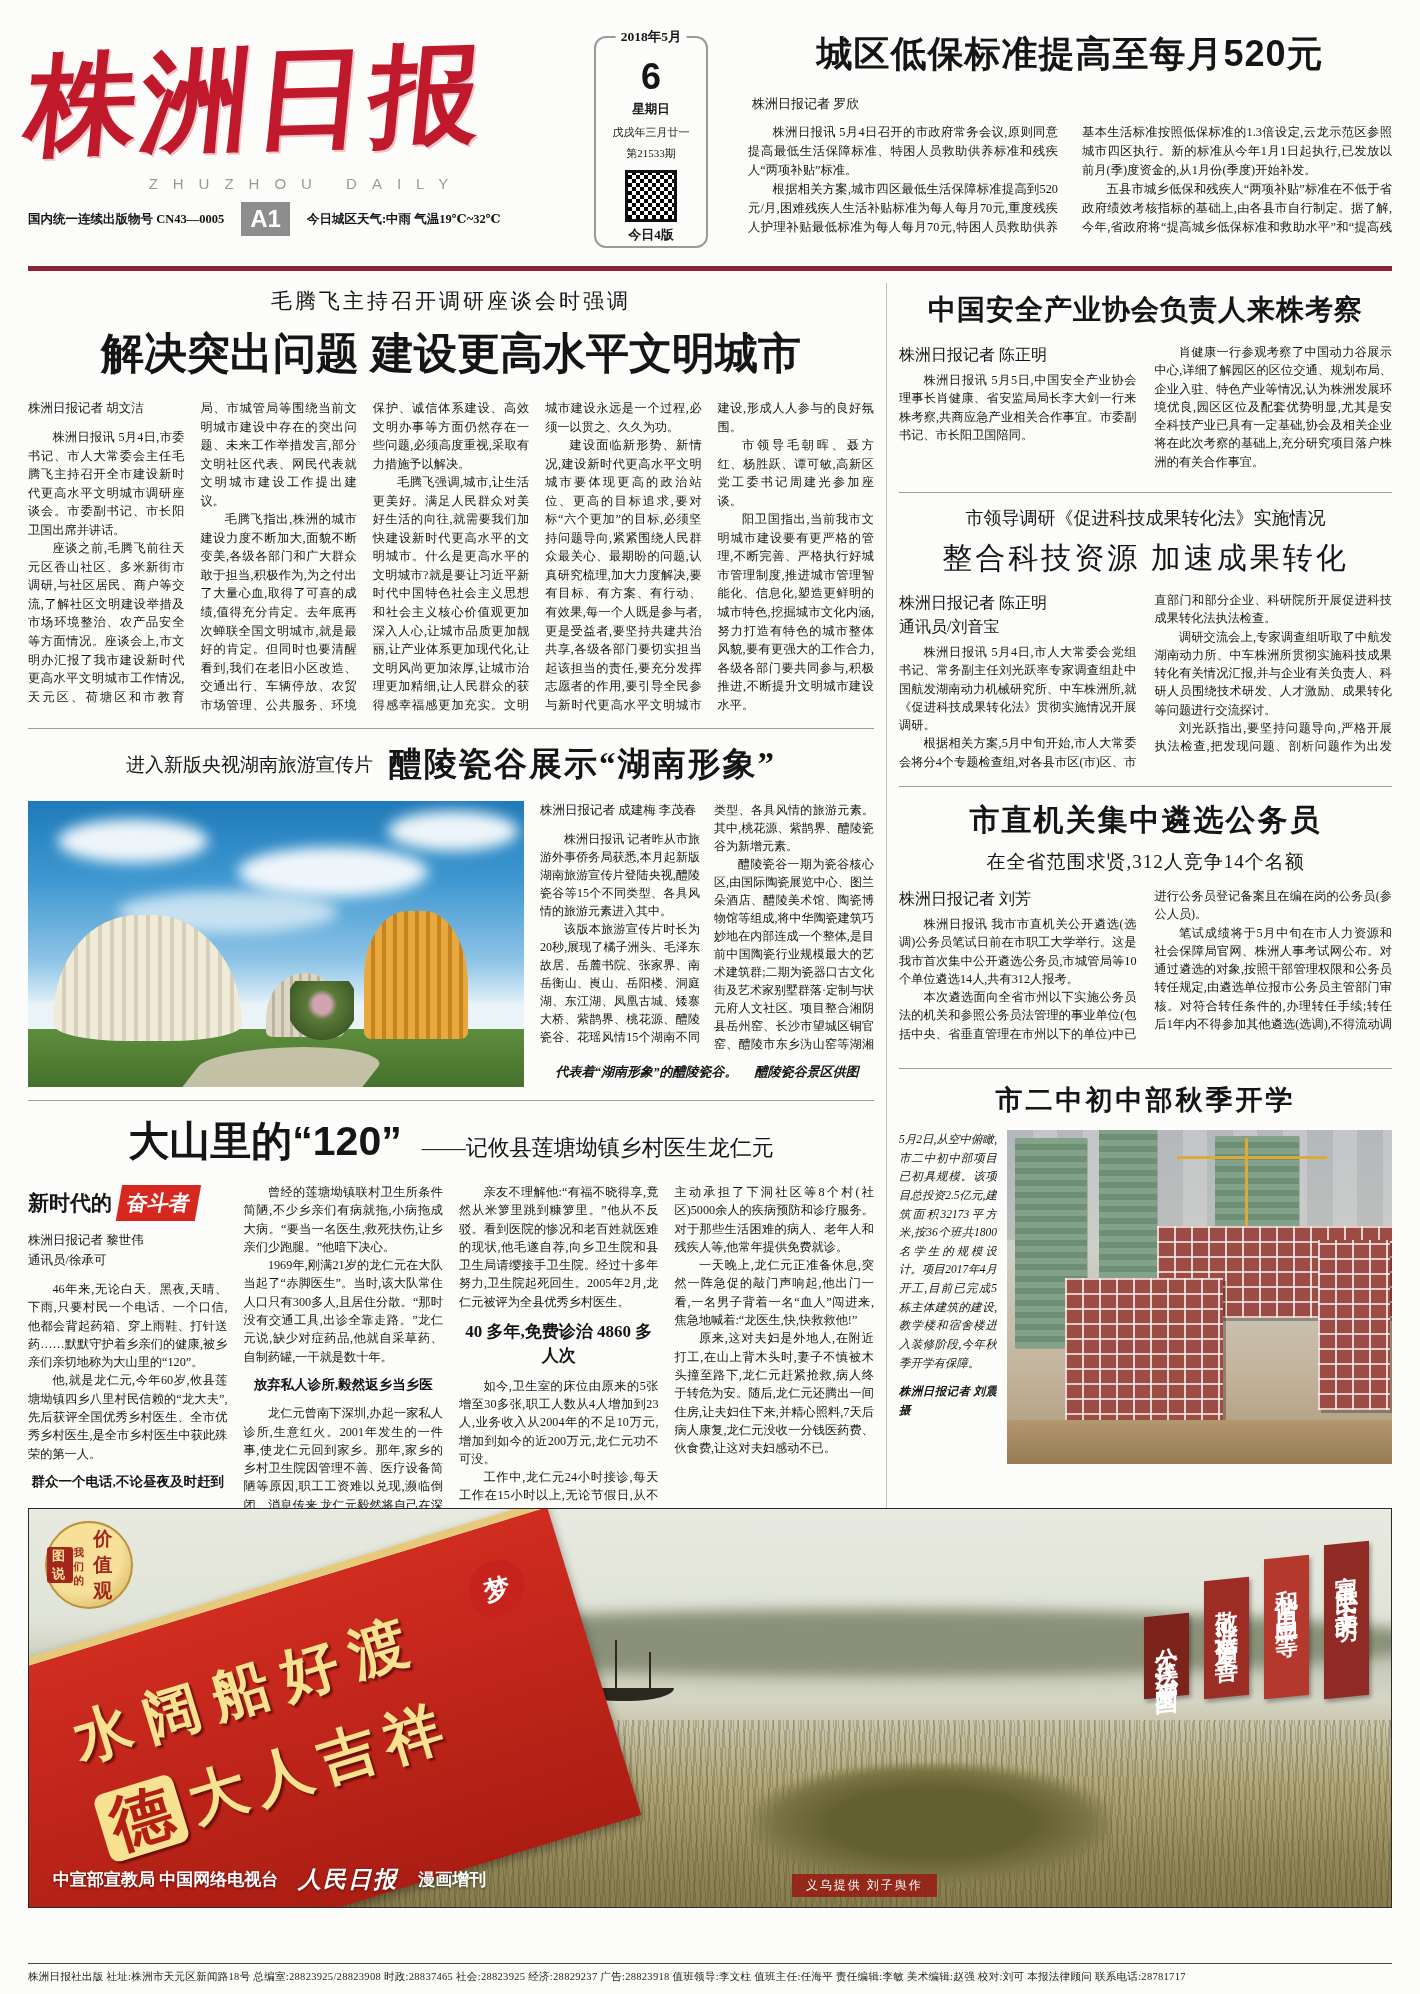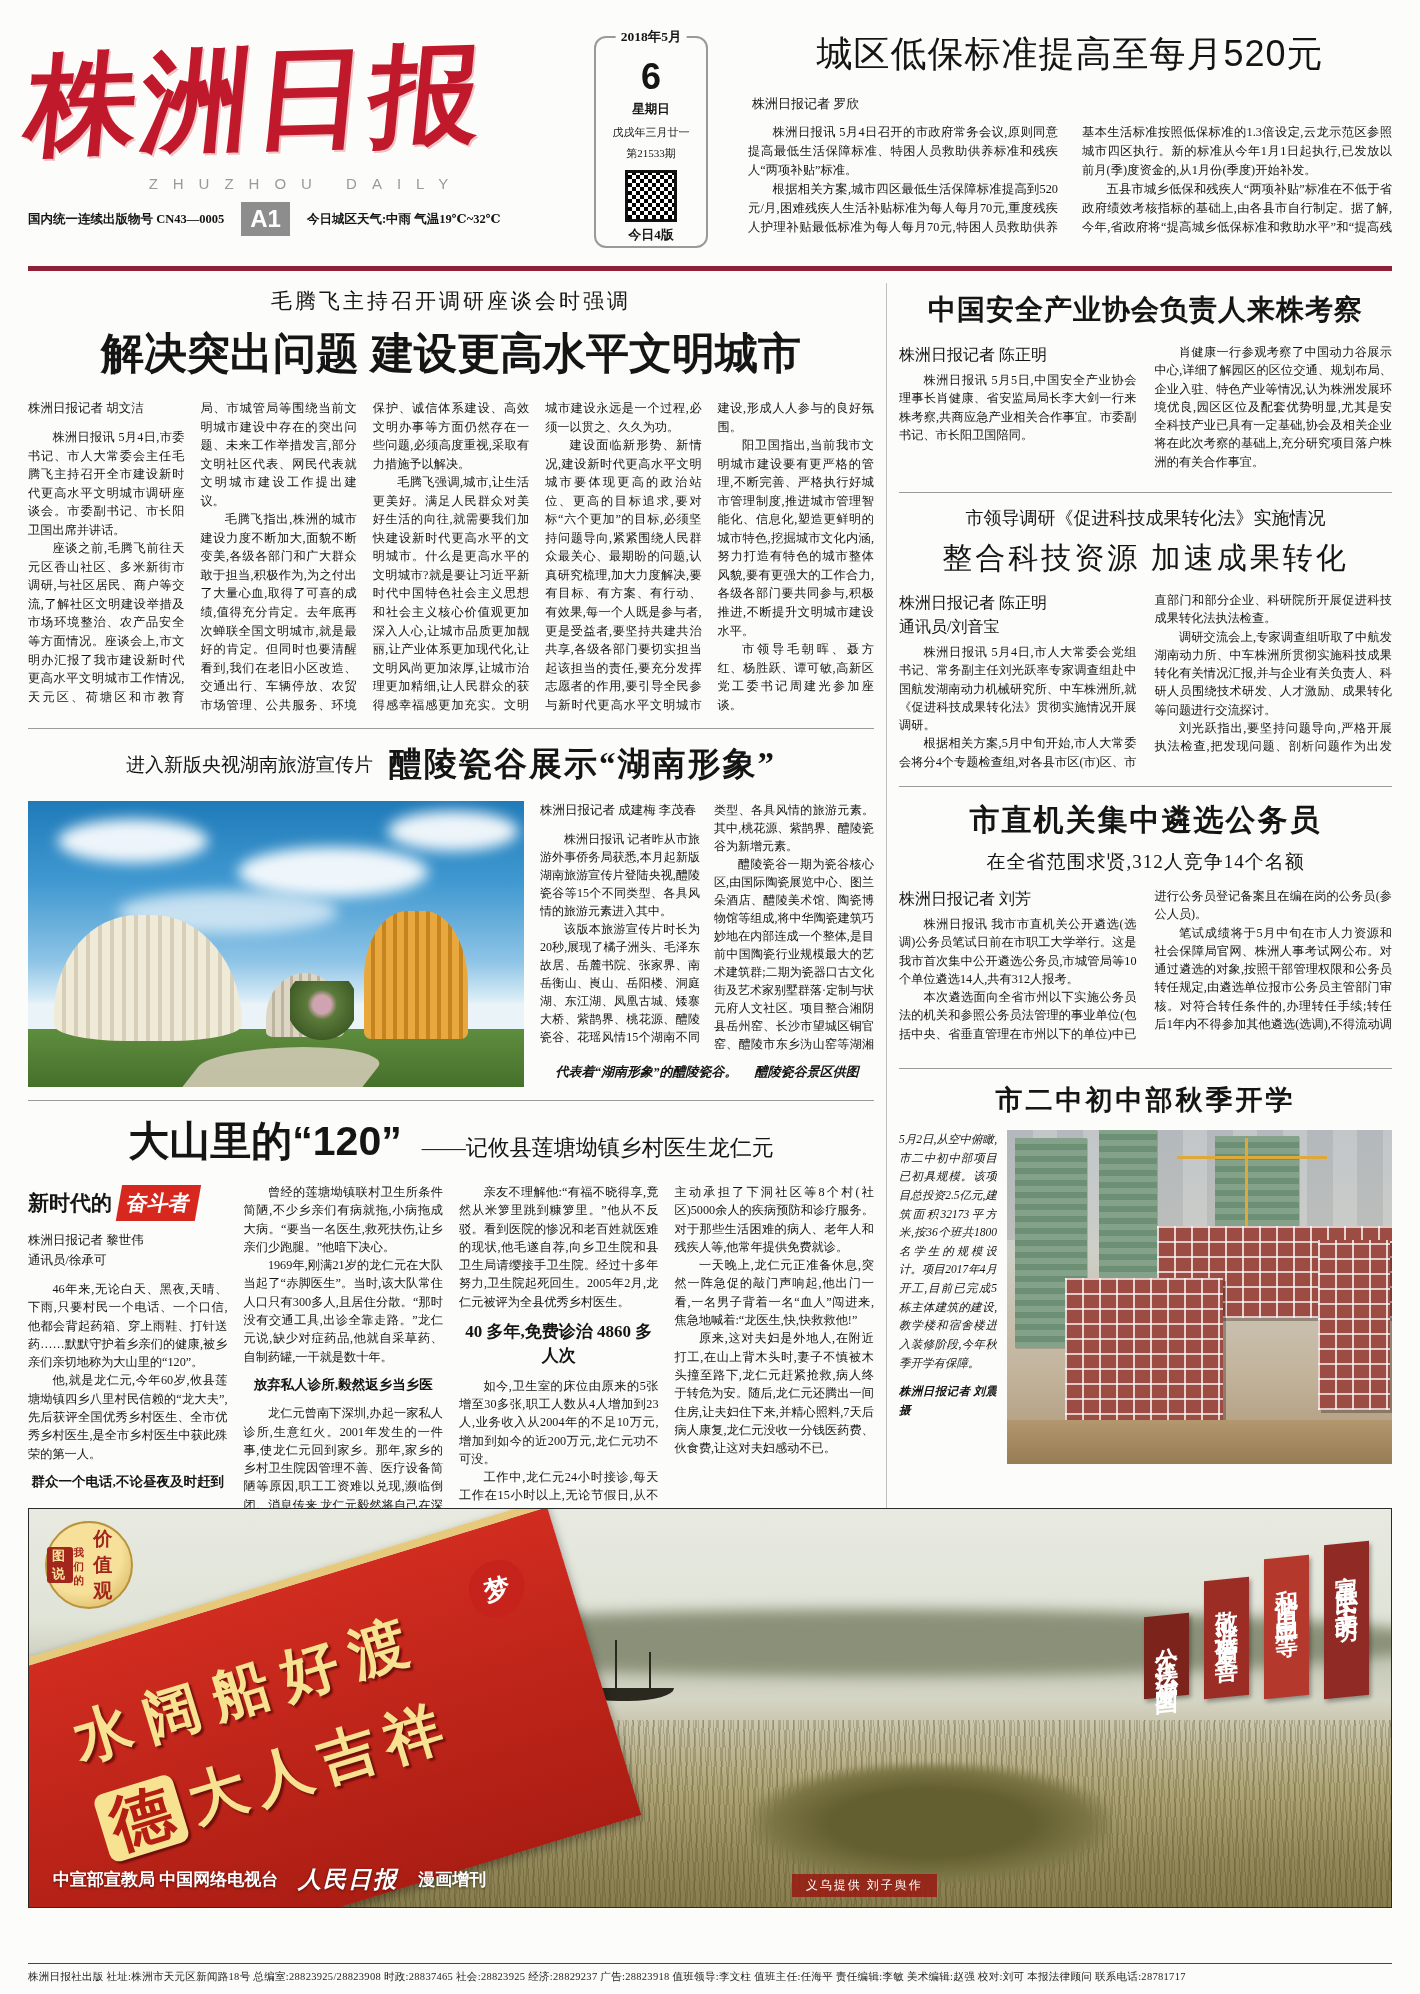--- a/index.html
+++ b/index.html
@@ -20,21 +20,21 @@
   .date-week{font-size:12.5px;font-weight:bold;margin-top:3px}
   .date-lunar{font-size:11px;margin-top:7px}
   .date-issue{font-size:11px;margin-top:6px}
   .qr{width:52px;height:52px;margin:9px auto 4px;border:3px solid #111;background:
       repeating-linear-gradient(0deg,#000 0 4px,#fff 4px 8px),
       repeating-linear-gradient(90deg,#000 0 4px,#fff 4px 8px);
       background-blend-mode:difference}
   .date-pages{font-size:13px;font-weight:bold}
 
   .top-article{flex:1;padding:8px 0 0 24px}
-  .ta-headline{font-family:"Liberation Sans","DejaVu Sans",sans-serif;font-weight:400;font-size:36px;letter-spacing:1px;text-align:center;white-space:nowrap}
+  .ta-headline{font-family:"Liberation Sans","DejaVu Sans",sans-serif;font-weight:700;font-size:36px;letter-spacing:1px;text-align:center;white-space:nowrap}
   .ta-byline{font-size:13px;margin:16px 0 10px 4px}
   .ta-body{column-count:2;column-gap:24px;column-fill:auto;height:132px;overflow:hidden;font-size:12.3px;line-height:1.55;text-align:justify}
   p.ind{text-indent:2em}
 
   .red-rule{height:5px;background:#8e2136;margin:12px 0 12px}
 
   
   .content{display:flex;align-items:stretch}
   .col-left{width:846px;flex:none}
   .v-div{width:1px;background:#c0c0c0;margin:0 12px}
@@ -181,22 +181,22 @@
       <article>
         <div class="kicker">毛腾飞主持召开调研座谈会时强调</div>
         <h1 class="headline-xl">解决突出问题 建设更高水平文明城市</h1>
         <div class="ma-body">
           <p class="byline">株洲日报记者 胡文洁</p>
           <p class="ind">株洲日报讯 5月4日,市委书记、市人大常委会主任毛腾飞主持召开全市建设新时代更高水平文明城市调研座谈会。市委副书记、市长阳卫国出席并讲话。</p>
           <p class="ind">座谈之前,毛腾飞前往天元区香山社区、多米新街市调研,与社区居民、商户等交流,了解社区文明建设举措及市场环境整治、农产品安全等方面情况。座谈会上,市文明办汇报了我市建设新时代更高水平文明城市工作情况,天元区、荷塘区和市教育局、市城管局等围绕当前文明城市建设中存在的突出问题、未来工作举措发言,部分文明社区代表、网民代表就文明城市建设工作提出建议。</p>
           <p class="ind">毛腾飞指出,株洲的城市建设力度不断加大,面貌不断变美,各级各部门和广大群众敢于担当,积极作为,为之付出了大量心血,取得了可喜的成绩,值得充分肯定。去年底再次蝉联全国文明城市,就是最好的肯定。但同时也要清醒看到,我们在老旧小区改造、交通出行、车辆停放、农贸市场管理、公共服务、环境保护、诚信体系建设、高效文明办事等方面仍然存在一些问题,必须高度重视,采取有力措施予以解决。</p>
           <p class="ind">毛腾飞强调,城市,让生活更美好。满足人民群众对美好生活的向往,就需要我们加快建设新时代更高水平的文明城市。什么是更高水平的文明城市?就是要让习近平新时代中国特色社会主义思想和社会主义核心价值观更加深入人心,让城市品质更加靓丽,让产业体系更加现代化,让文明风尚更加浓厚,让城市治理更加精细,让人民群众的获得感幸福感更加充实。文明城市建设永远是一个过程,必须一以贯之、久久为功。</p>
           <p class="ind">建设面临新形势、新情况,建设新时代更高水平文明城市要体现更高的政治站位、更高的目标追求,要对标“六个更加”的目标,必须坚持问题导向,紧紧围绕人民群众最关心、最期盼的问题,认真研究梳理,加大力度解决,要有目标、有方案、有行动、有效果,每一个人既是参与者,更是受益者,要坚持共建共治共享,各级各部门要切实担当起该担当的责任,要充分发挥志愿者的作用,要引导全民参与新时代更高水平文明城市建设,形成人人参与的良好氛围。</p>
+          <p class="ind">市领导毛朝晖、聂方红、杨胜跃、谭可敏,高新区党工委书记周建光参加座谈。</p>
           <p class="ind">阳卫国指出,当前我市文明城市建设要有更严格的管理,不断完善、严格执行好城市管理制度,推进城市管理智能化、信息化,塑造更鲜明的城市特色,挖掘城市文化内涵,努力打造有特色的城市整体风貌,要有更强大的工作合力,各级各部门要共同参与,积极推进,不断提升文明城市建设水平。</p>
-          <p class="ind">市领导毛朝晖、聂方红、杨胜跃、谭可敏,高新区党工委书记周建光参加座谈。</p>
         </div>
       </article>
 
       <div class="h-div"></div>
 
       <article>
         <div class="ll-head">
           <span class="ll-kicker">进入新版央视湖南旅游宣传片</span><span class="ll-headline">醴陵瓷谷展示“湖南形象”</span>
         </div>
         <div class="ll-flex">

